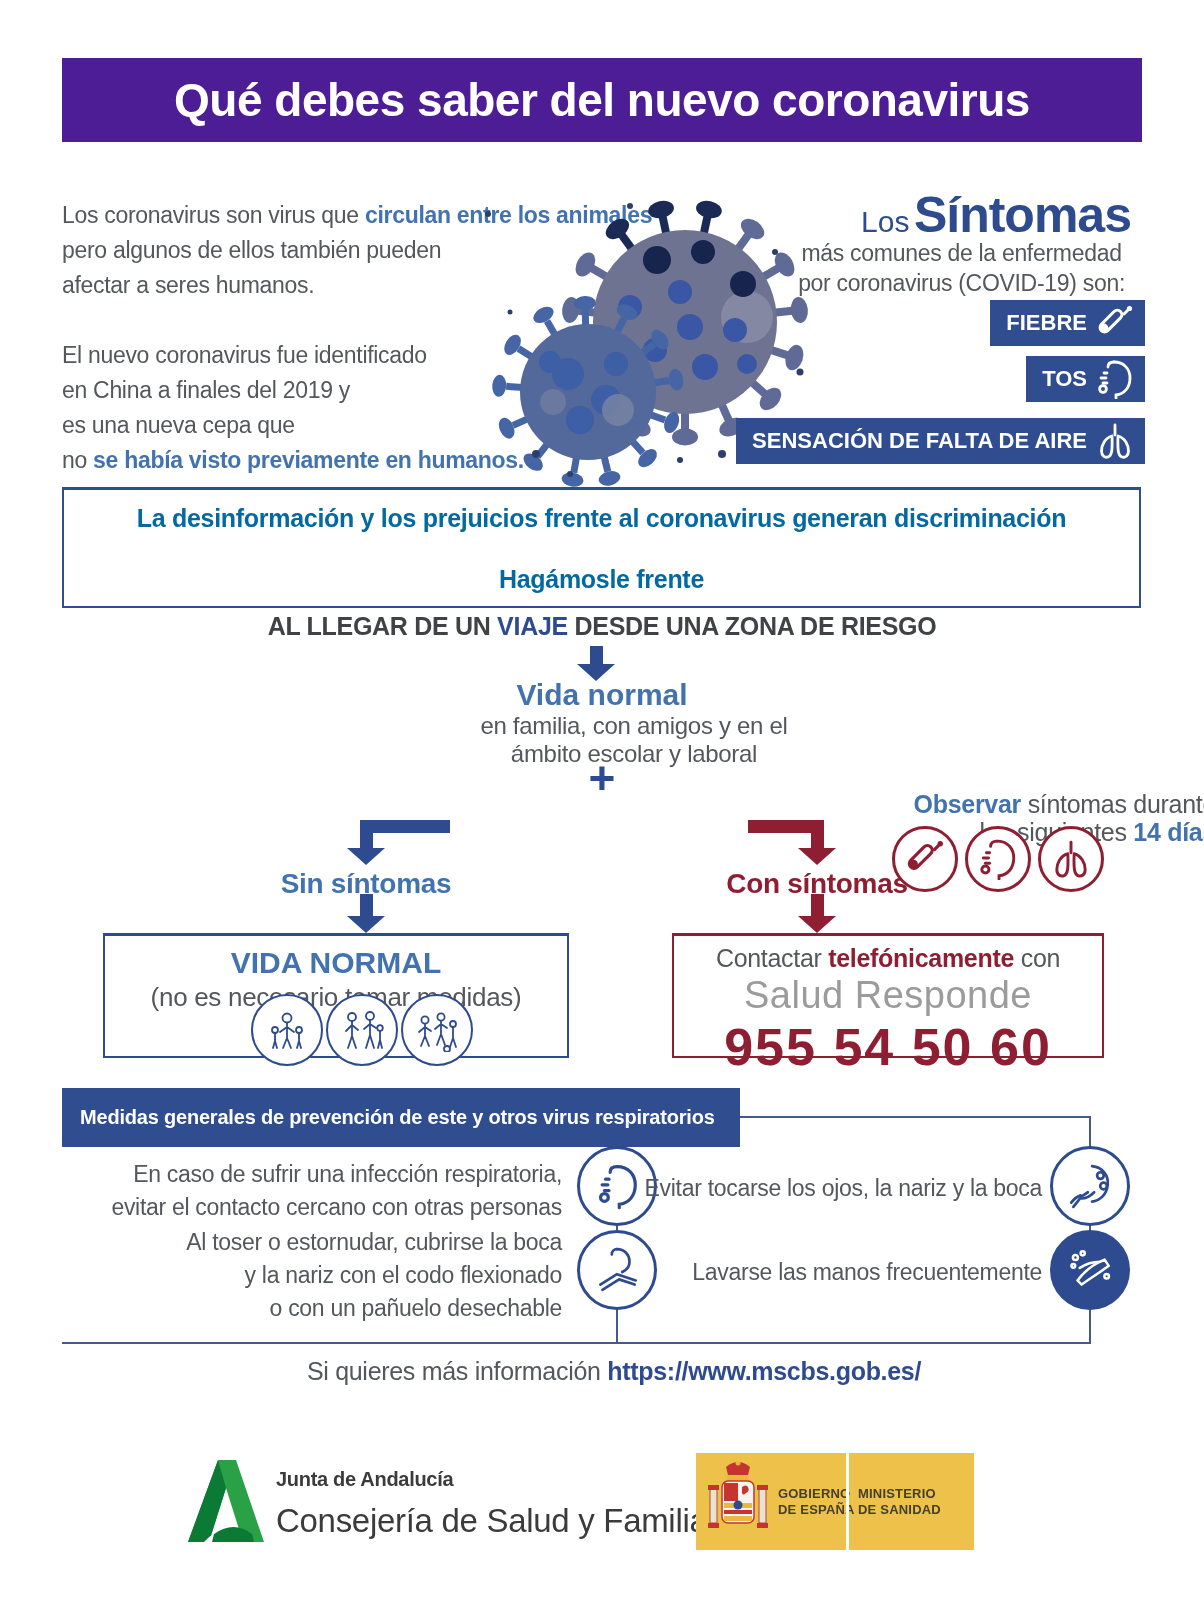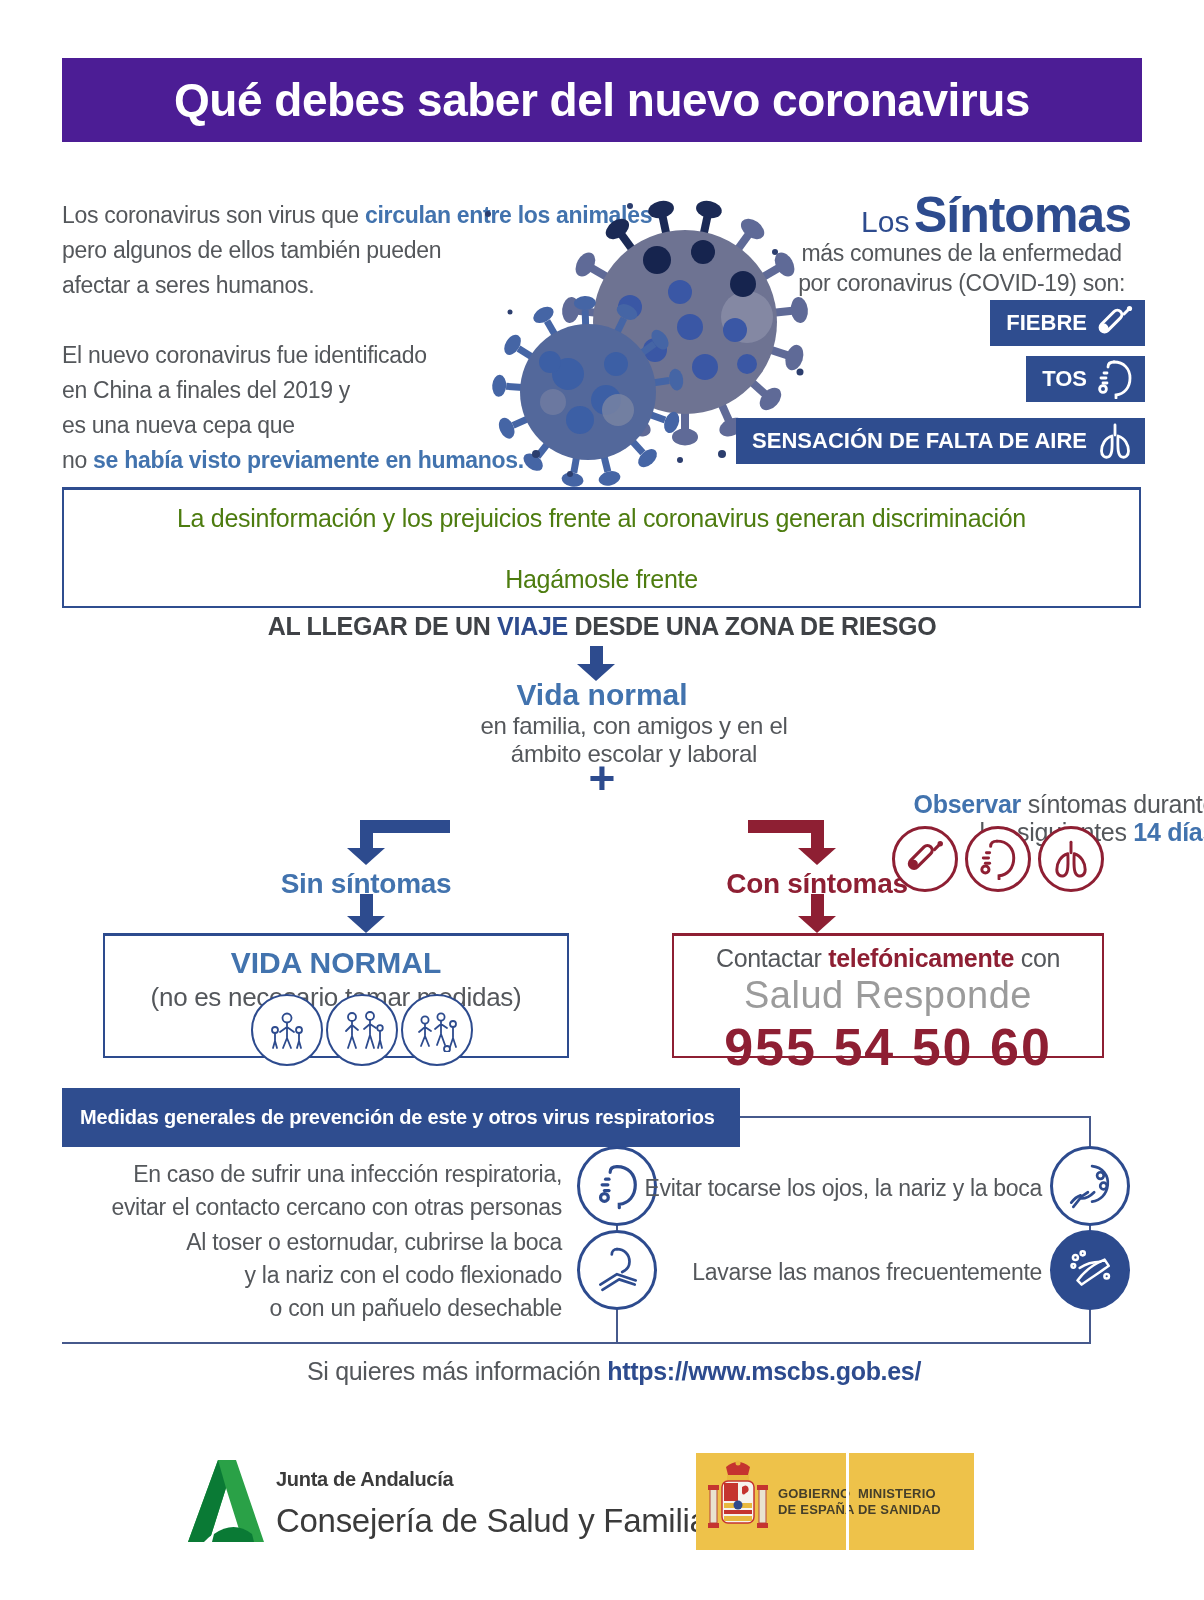--- a/index.html
+++ b/index.html
@@ -28,21 +28,21 @@
   .sym-title{font-size:50px;font-weight:bold;color:#2d4b8e;letter-spacing:-1px;}
   .sym-sub{right:79px;top:238px;text-align:center;font-size:23px;letter-spacing:-0.3px;line-height:30px;color:#54575b;}
 
   .badge{position:absolute;right:59px;height:46px;background:#2f4d8f;color:#fff;display:flex;
     align-items:center;gap:10px;padding:0 12px 0 16px;font-size:22px;font-weight:bold;white-space:nowrap;}
   .badge svg{flex:0 0 auto;}
 
   
   .disc-box{left:62px;top:487px;width:1059px;height:90px;border:2px solid #2f4d8f;border-top-width:3px;
     display:flex;flex-direction:column;justify-content:space-between;padding:14px 8px 12px 8px;box-sizing:content-box;}
-  .disc-box .l{text-align:center;font-size:25px;font-weight:normal;color:#4d7c0f;letter-spacing:-0.3px;}
+  .disc-box .l{text-align:center;font-size:25px;font-weight:bold;color:#0369a1;letter-spacing:-0.3px;}
 
   
   .flow-header{left:0;top:612px;width:1204px;text-align:center;font-size:25px;font-weight:bold;color:#3f4246;letter-spacing:-0.3px;}
   .shaft{position:absolute;background:#2d4b8e;}
   .tri{position:absolute;width:0;height:0;border-left:19px solid transparent;border-right:19px solid transparent;border-top:17px solid #2d4b8e;}
   .shaft.r{background:#8e1f33;} .tri.r{border-top-color:#8e1f33;}
   .flow-t1{left:0;top:678px;width:1204px;text-align:center;font-size:30px;}
   .flow-l{left:0;width:1204px;text-align:center;font-size:24px;letter-spacing:-0.3px;color:#54575b;padding-left:32px;}
   .plus{left:0;top:758px;width:1204px;text-align:center;font-size:46px;font-weight:bold;color:#2d4b8e;line-height:40px;}
   .obs{left:0;top:790px;width:1204px;text-align:right;font-size:25px;letter-spacing:-0.3px;color:#54575b;padding-left:12px;}

